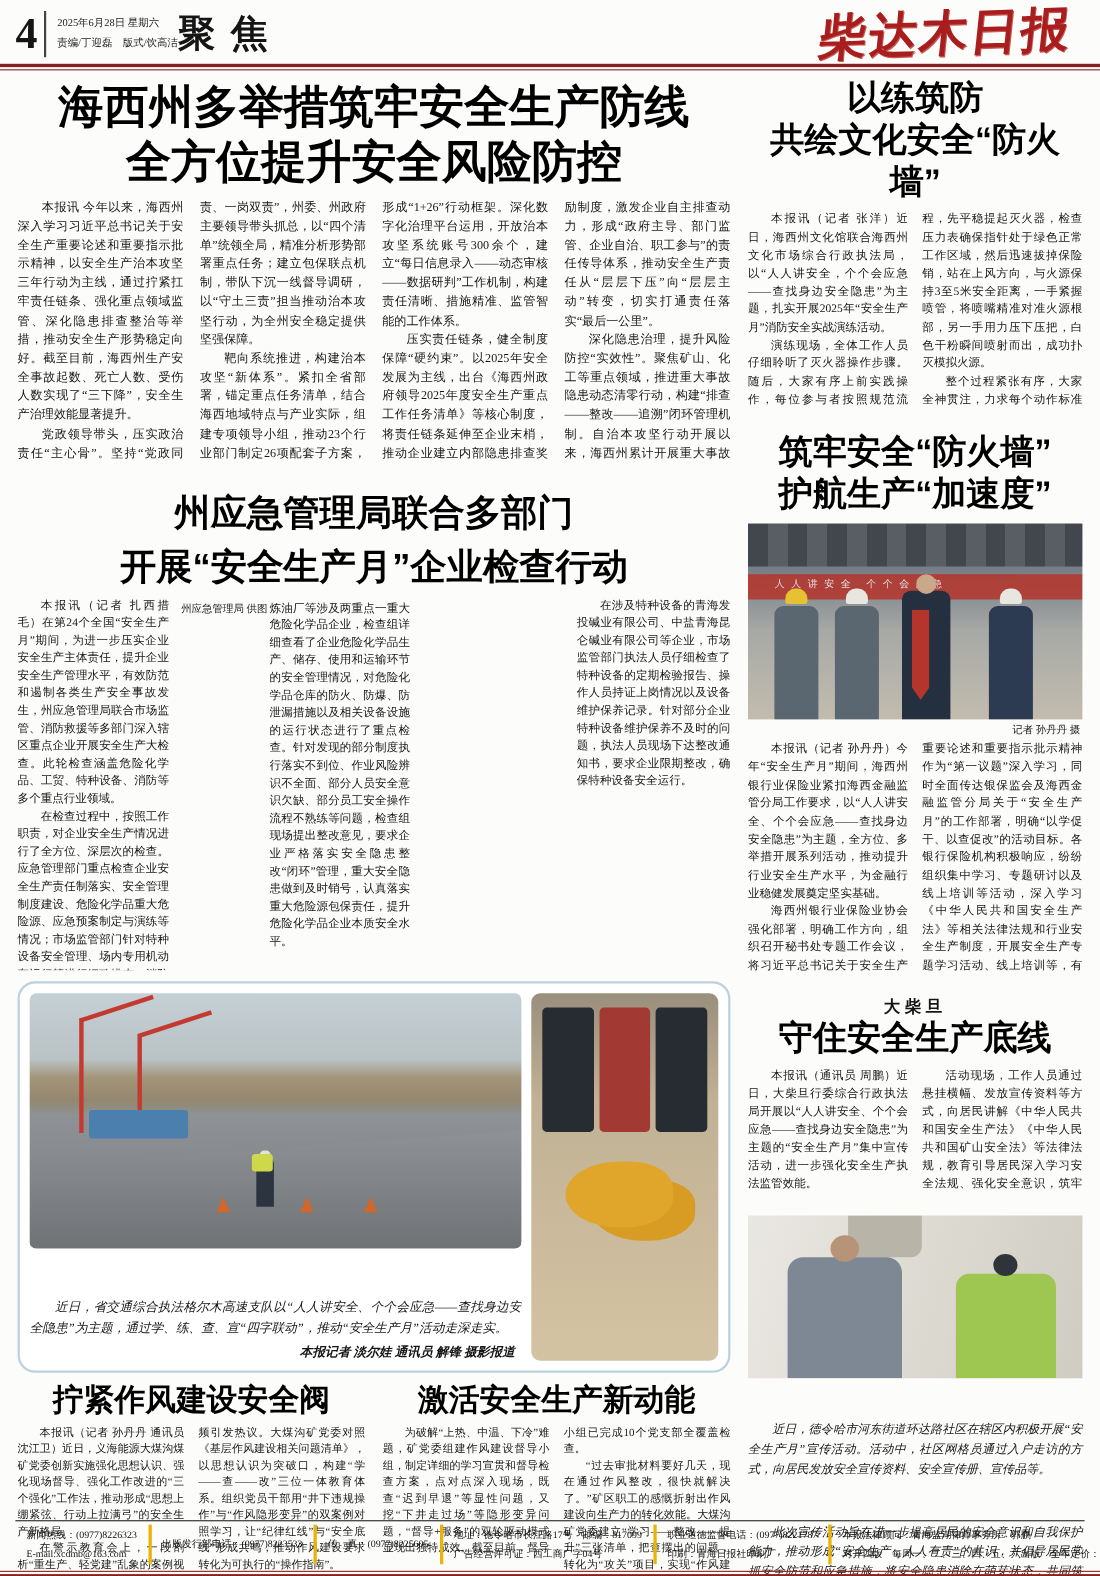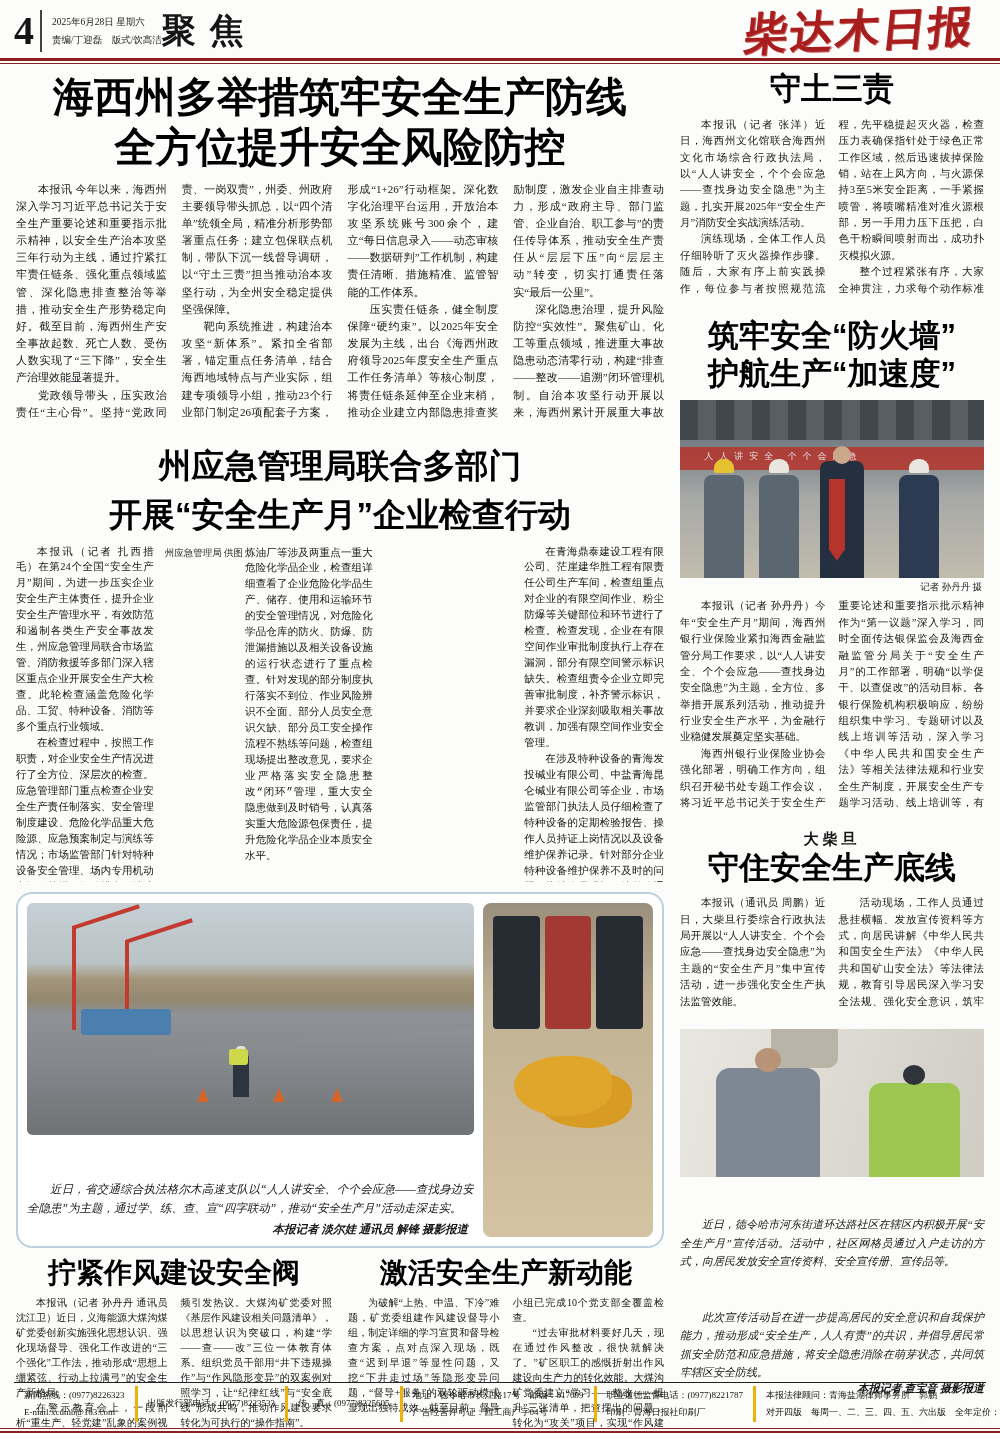--- a/index.html
+++ b/index.html
@@ -27,21 +27,21 @@
   .col-right { width:304px; }
   
   .hl { font-family:"Liberation Sans","DejaVu Sans",sans-serif; font-weight:900; text-align:center; color:#000; }
   .hl-lead { font-size:41px; line-height:1.13; margin-top:4px; }
   .hl-insp { font-size:33px; line-height:1.18; margin-top:10px; }
   .hl-r { font-size:31px; line-height:1.22; }
   .hl-b { font-size:28px; line-height:1.1; }
   
   .bodytxt { font-size:11px; line-height:1.56; text-align:justify; column-fill:auto; }
   .bodytxt p { text-indent:2em; }
-  .noindent { text-indent:0 !important;font-family:Liberation Mono, monospace; }
+  .noindent { text-indent:0 !important; }
   .lead-body { column-count:4; column-gap:15px; height:256px; overflow:hidden; margin-top:10px; }
   
   .insp-grid { display:flex; gap:11px; margin-top:9px; height:338px; overflow:hidden; }
   .insp-colL { width:139px; font-size:10.5px; line-height:1.52; text-align:justify; overflow:hidden; }
   .insp-colL p, .insp-colR p, .insp-mid-text p { text-indent:2em; }
   .insp-mid { width:352px; display:flex; flex-direction:row; }
   .insp-mid-text { column-count:2; column-gap:13px; column-fill:auto; flex:1; overflow:hidden; font-size:10.5px; line-height:1.52; text-align:justify; margin-top:2px; }
   .insp-colR { width:141px; font-size:10.5px; line-height:1.52; text-align:justify; overflow:hidden; }
   .caption-r { text-align:right; font-size:9.5px; color:#222; padding:3px 2px 2px 0; }
   
@@ -169,21 +169,20 @@
                 <div class="fig blue"></div>
                 <div class="fig"></div>
               </div>
             </div>
             <div class="caption-r">州应急管理局 供图</div>
             <div class="insp-mid-text">
               <p class="noindent">炼油厂等涉及两重点一重大危险化学品企业，检查组详细查看了企业危险化学品生产、储存、使用和运输环节的安全管理情况，对危险化学品仓库的防火、防爆、防泄漏措施以及相关设备设施的运行状态进行了重点检查。针对发现的部分制度执行落实不到位、作业风险辨识不全面、部分人员安全意识欠缺、部分员工安全操作流程不熟练等问题，检查组现场提出整改意见，要求企业严格落实安全隐患整改“闭环”管理，重大安全隐患做到及时销号，认真落实重大危险源包保责任，提升危险化学品企业本质安全水平。</p>
             </div>
           </div>
           <div class="insp-colR">
-            <p>在青海鼎泰建设工程有限公司、茫崖建华胜工程有限责任公司生产车间，检查组重点对企业的有限空间作业、粉尘防爆等关键部位和环节进行了检查。检查发现，企业在有限空间作业审批制度执行上存在漏洞，部分有限空间警示标识缺失。检查组责令企业立即完善审批制度，补齐警示标识，并要求企业深刻吸取相关事故教训，加强有限空间作业安全管理。</p>
             <p>在涉及特种设备的青海发投碱业有限公司、中盐青海昆仑碱业有限公司等企业，市场监管部门执法人员仔细检查了特种设备的定期检验报告、操作人员持证上岗情况以及设备维护保养记录。针对部分企业特种设备维护保养不及时的问题，执法人员现场下达整改通知书，要求企业限期整改，确保特种设备安全运行。</p>
 
           </div>
         </div>
       </div>
 
       <div class="feature-box">
         <div class="feat-left">
           <div class="photo photo-highway">
             <div class="crane"></div>
@@ -226,21 +225,22 @@
             <p>为破解“上热、中温、下冷”难题，矿党委组建作风建设督导小组，制定详细的学习宣贯和督导检查方案，点对点深入现场，既查“迟到早退”等显性问题，又挖“下井走过场”等隐形变异问题，“督导+服务”的双轮驱动模式显现出独特成效。截至目前，督导小组已完成10个党支部全覆盖检查。</p>
             <p>“过去审批材料要好几天，现在通过作风整改，很快就解决了。”矿区职工的感慨折射出作风建设向生产力的转化效能。大煤沟矿党委建立“学习——整改——提升”三张清单，把查摆出的问题，转化为“攻关”项目，实现“作风建设见实效、安全生产上台阶”双向奔赴，为高质量发展注入源源不断的“红色动能”。</p>
           </div>
         </div>
       </div>
     </div>
 
     <div class="col-right">
 
       <div>
-        <div class="hl hl-r">守土三责</div>
+        <div class="hl hl-r">以练筑防</div>
+        <div class="hl hl-r">共绘文化安全“防火墙”</div>
         <div class="drill-body">
           <p>本报讯（记者 张洋）近日，海西州文化馆联合海西州文化市场综合行政执法局，以“人人讲安全，个个会应急——查找身边安全隐患”为主题，扎实开展2025年“安全生产月”消防安全实战演练活动。</p>
           <p>演练现场，全体工作人员仔细聆听了灭火器操作步骤。随后，大家有序上前实践操作，每位参与者按照规范流程，先平稳提起灭火器，检查压力表确保指针处于绿色正常工作区域，然后迅速拔掉保险销，站在上风方向，与火源保持3至5米安全距离，一手紧握喷管，将喷嘴精准对准火源根部，另一手用力压下压把，白色干粉瞬间喷射而出，成功扑灭模拟火源。</p>
           <p>整个过程紧张有序，大家全神贯注，力求每个动作标准到位。此次实战演练成效显著，全体工作人员不仅熟练掌握了灭火器的正确使用方法，更在实践中积累了应对突发火灾的宝贵经验，消防安全意识显著增强。</p>
         </div>
       </div>
 
       <div style="margin-top:12px;">
         <div class="hl hl-r">筑牢安全“防火墙”</div>
         <div class="hl hl-r">护航生产“加速度”</div>

